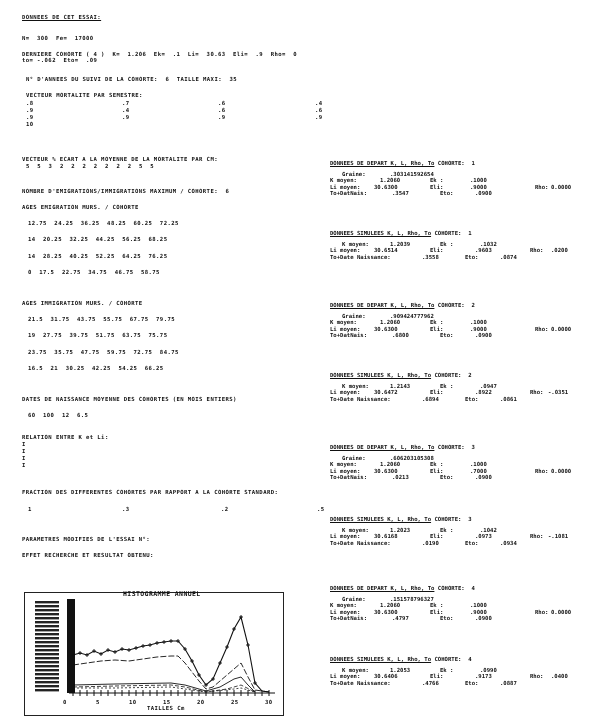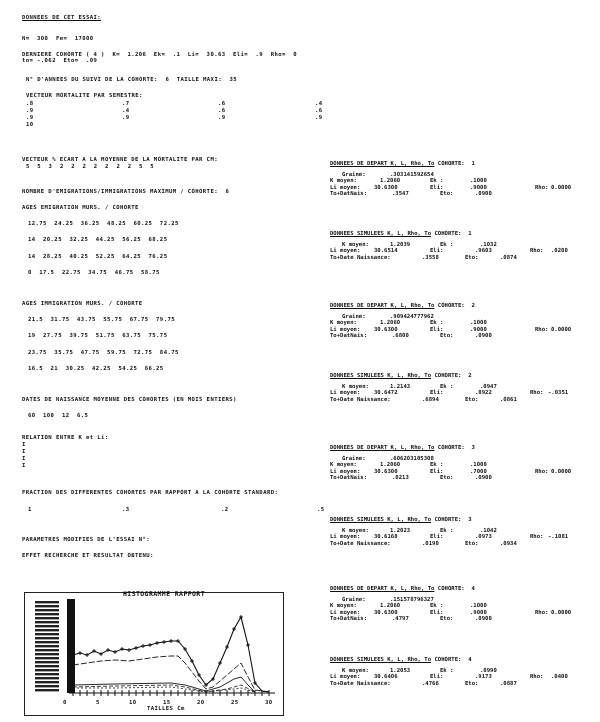--- a/index.html
+++ b/index.html
@@ -68,21 +68,21 @@
 <div class="t" style="left:22px;top:489px;">FRACTION DES DIFFERENTES COHORTES PAR RAPPORT A LA COHORTE STANDARD:</div>
 <div class="t" style="left:28px;top:506px;">1</div>
 <div class="t" style="left:122px;top:506px;">.3</div>
 <div class="t" style="left:221px;top:506px;">.2</div>
 <div class="t" style="left:317px;top:506px;">.5</div>
 
 <div class="t" style="left:22px;top:536px;">PARAMETRES MODIFIES DE L'ESSAI N°:</div>
 <div class="t" style="left:22px;top:552px;">EFFET RECHERCHE ET RESULTAT OBTENU:</div>
 
 <div class="chart">
-  <div class="t" style="left:98px;top:-2px;font-size:6.5px;">HISTOGRAMME RAPPORT</div>
+  <div class="t" style="left:98px;top:-2px;font-size:6.5px;">HISTOGRAMME ANNUEL</div>
   <svg width="258" height="122" style="position:absolute;left:0;top:0;">
 
     <g fill="#222">
       <rect x="10" y="8" width="24" height="2.4"></rect>
         <rect x="10" y="12" width="24" height="2.4"></rect>
       <rect x="10" y="16" width="24" height="2.4"></rect>
         <rect x="10" y="20" width="24" height="2.4"></rect>
       <rect x="10" y="24" width="24" height="2.4"></rect>
         <rect x="10" y="28" width="24" height="2.4"></rect>
       <rect x="10" y="32" width="24" height="2.4"></rect>

